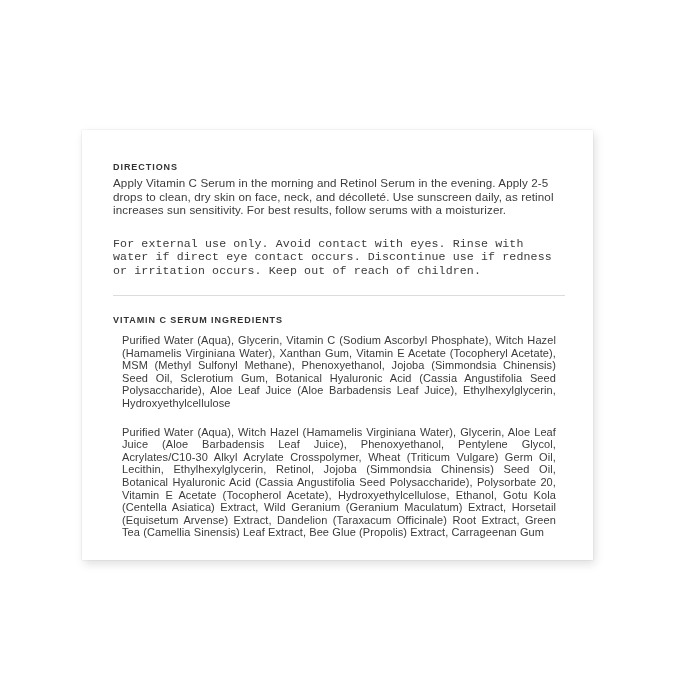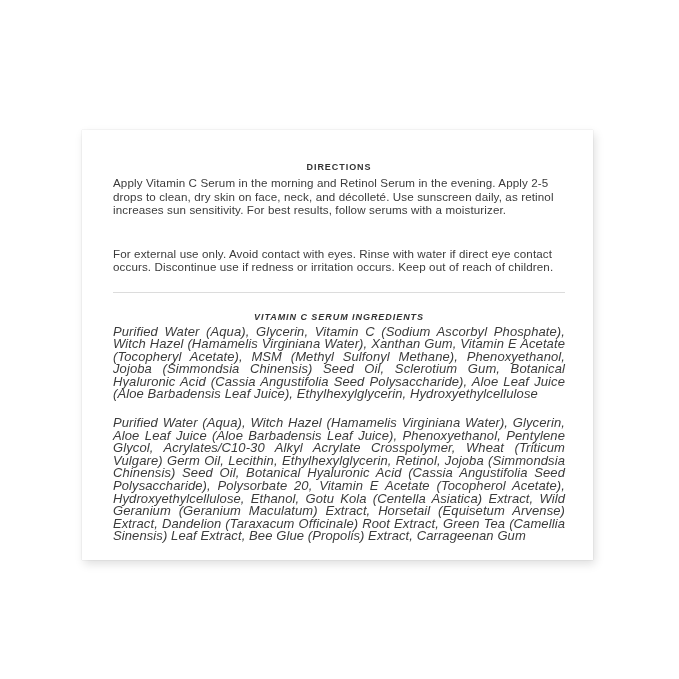--- a/index.html
+++ b/index.html
@@ -26,49 +26,48 @@
     box-shadow:0 0 1px rgba(0,0,0,0.20), 2px 4px 9px rgba(0,0,0,0.13);
     padding:32px 28px 0 31px;
   }
   .section-heading{
     margin:0 0 4px 0;
     font-size:9px;
     font-weight:bold;
     letter-spacing:0.95px;
     color:var(--heading-color);
     text-transform:uppercase;
-    text-align:center;
   }
   .body-text{
     margin:0;
     font-size:11.6px;
     line-height:13.5px;
     letter-spacing:0.12px;
     color:var(--text-color);
   }
   .warning-text{
-    margin-top:30px;
+    margin-top:20px;
+    font-family:Liberation Mono, monospace;
   }
   .divider{
     border:none;
     border-top:1px solid var(--divider-color);
     margin:18px 0 19px 0;
     height:0;
   }
   .ingredients-text{
-    margin:0;
-    font-size:13px;
+    margin:9px;
+    font-size:11px;
     line-height:12.6px;
     letter-spacing:0.1px;
     color:var(--text-color);
     text-align:justify;
   }
   .ingredients-section{
     margin-bottom:16px;
-    font-style:italic;
   }
 </style>
 </head>
 <body>
 
 <div class="page">
   <div class="label-card">
 
     <section>
       <h2 class="section-heading">DIRECTIONS</h2>

